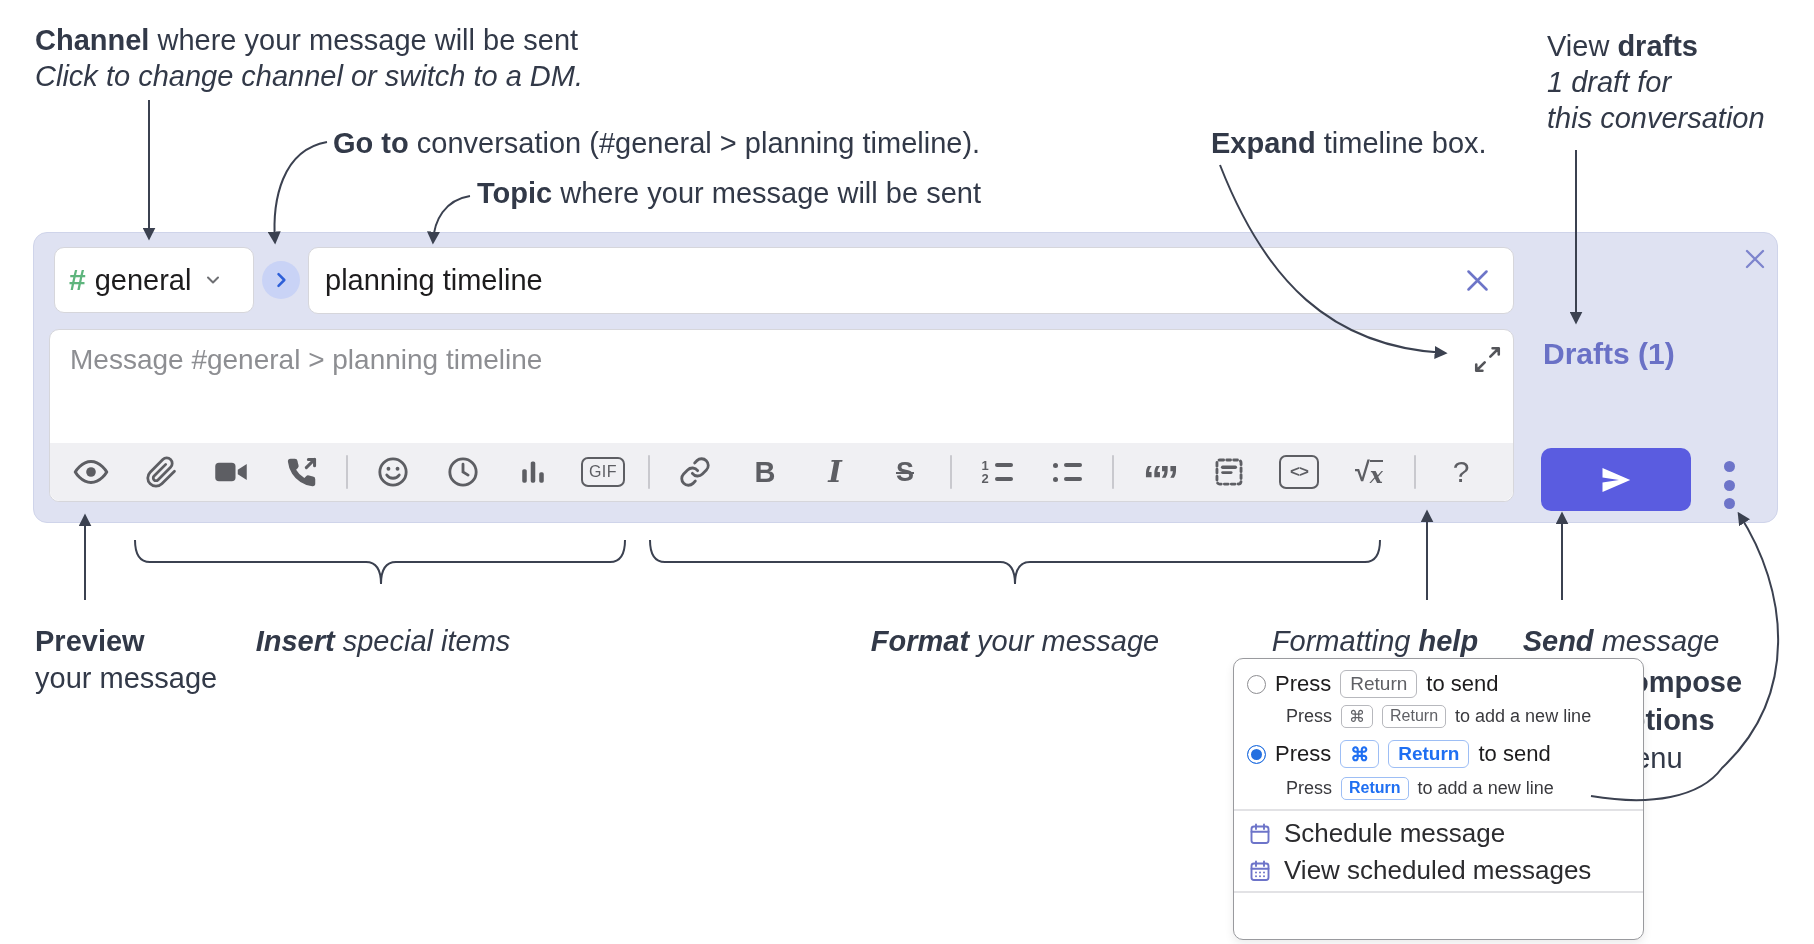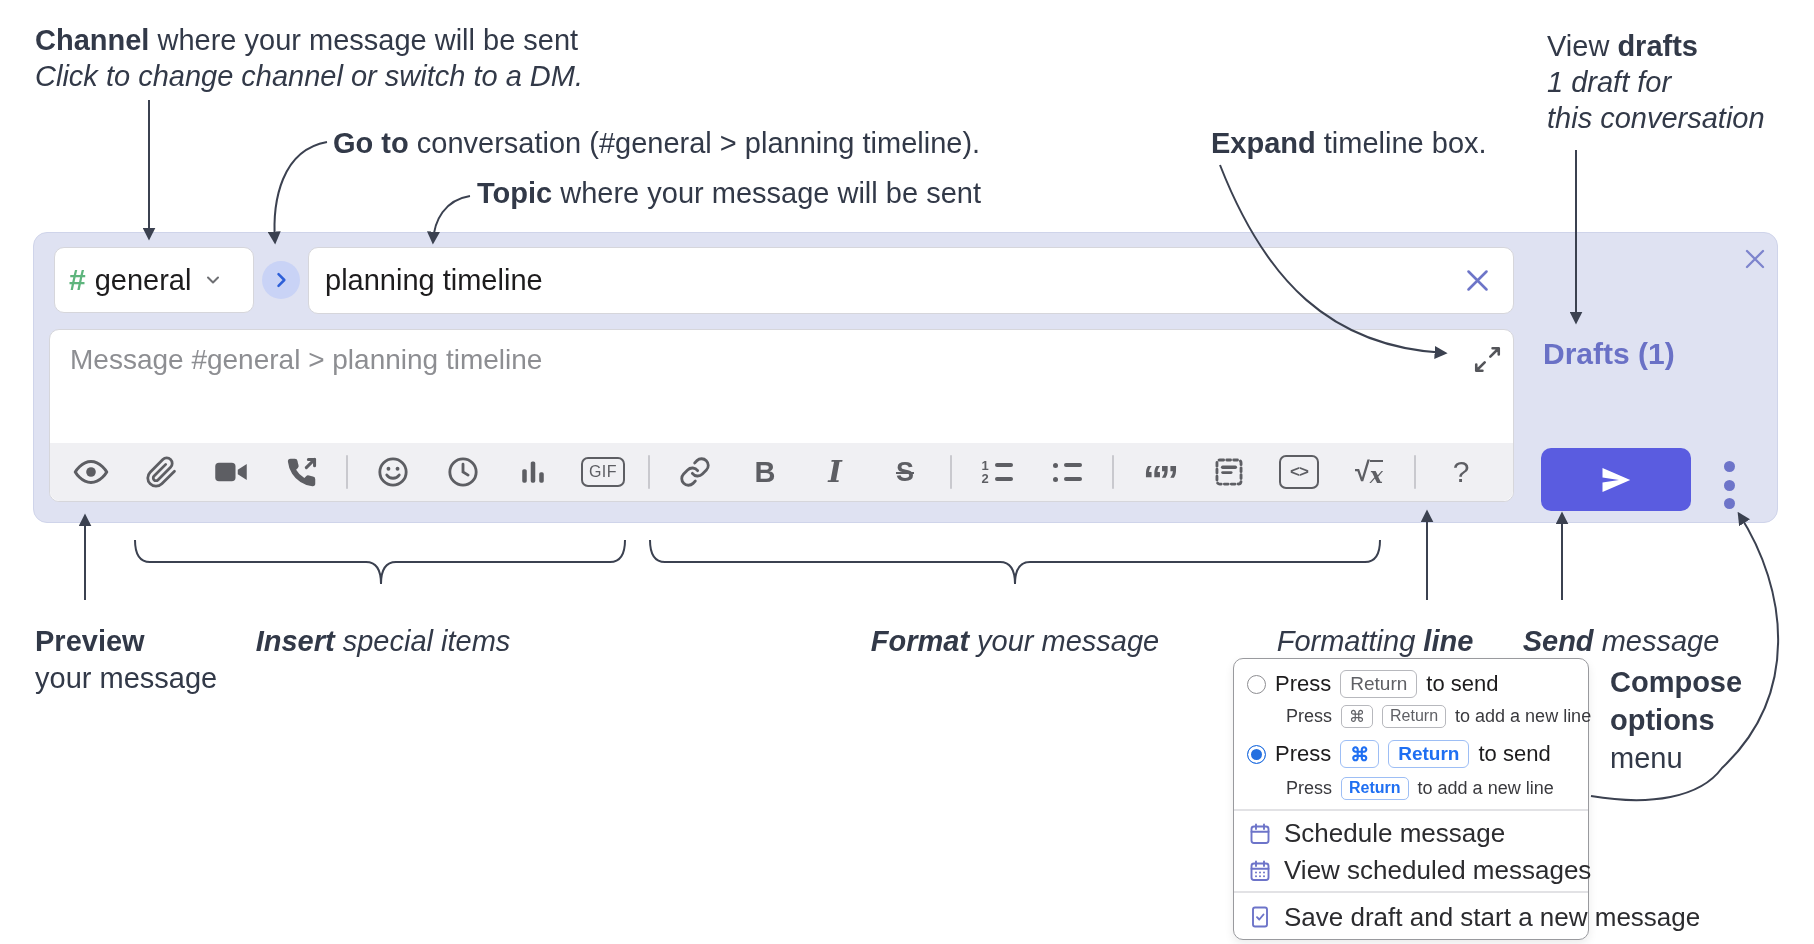--- a/index.html
+++ b/index.html
@@ -63,21 +63,21 @@
   .closex { position:absolute; left:1709px; top:14px; background:none; border:none; cursor:pointer; display:flex; }
   .drafts { position:absolute; left:1509px; top:104px; color:#6a71c6; font-size:30px; font-weight:700;
             text-decoration:none; cursor:pointer; }
   .sendbtn { position:absolute; left:1507px; top:215px; width:150px; height:63px; background:#5a5ce0;
              border:none; border-radius:10px; display:flex; align-items:center; justify-content:center; cursor:pointer; }
   .kebab { position:absolute; left:1689px; top:228px; width:12px; height:48px; background:none; border:none;
            display:flex; flex-direction:column; justify-content:space-between; align-items:center; cursor:pointer; }
   .kebab b { width:11px; height:11px; border-radius:50%; background:#6d74c9; display:block; }
 
   
-  .menu { position:absolute; left:1233px; top:658px; width:356px; height:282px; background:#ffffff;
+  .menu { position:absolute; left:1233px; top:658px; width:411px; height:282px; background:#ffffff;
           border:1.5px solid #999a9e; border-radius:10px; box-shadow:0 4px 10px rgba(0,0,0,.08); z-index:10; }
   .mrow { position:absolute; left:13px; display:flex; align-items:center; gap:9px; white-space:nowrap; }
   .mtext { color:#1d1c1d; font-size:22px; }
   .sub { left:52px; }
   .sub .mtext { font-size:18px; color:#3a3a3e; }
   .key { display:inline-flex; align-items:center; justify-content:center; border:1.5px solid #b7b8bd;
          border-radius:6px; padding:0 9px; height:28px; color:#5f6065; background:#fff; font-size:19px; }
   .key.sm { height:23px; font-size:16px; padding:0 7px; border-radius:5px; }
   .key.blue { border-color:#9dbef5; color:#1f6ff2; font-weight:700; }
   .radio { width:19px; height:19px; border-radius:50%; border:1.5px solid #8e8e92; background:#fff; cursor:pointer; }
@@ -129,21 +129,21 @@
 
   <div class="ann centered" style="left:383px;top:623px">
     <span class="b">Insert</span><span> special items</span>
   </div>
 
   <div class="ann centered" style="left:1015px;top:623px">
     <span class="b">Format</span><span> your message</span>
   </div>
 
   <div class="ann centered" style="left:1375px;top:623px">
-    <span>Formatting </span><span class="b">line</span>
+    <span>Formatting </span><span class="b">help</span>
   </div>
 
   <div class="ann centered" style="left:1621px;top:623px">
     <span class="b">Send</span><span> message</span>
   </div>
 
   <div class="ann" style="left:1610px;top:663px;line-height:38px">
     <div class="b">Compose</div>
     <div class="b">options</div>
     <div>menu</div>
@@ -365,27 +365,20 @@
           <circle cx="8" cy="13.5" r="1" fill="#6d74c9" stroke="none"></circle>
           <circle cx="12" cy="13.5" r="1" fill="#6d74c9" stroke="none"></circle>
           <circle cx="16" cy="13.5" r="1" fill="#6d74c9" stroke="none"></circle>
           <circle cx="8" cy="17.3" r="1" fill="#6d74c9" stroke="none"></circle>
           <circle cx="12" cy="17.3" r="1" fill="#6d74c9" stroke="none"></circle>
           <circle cx="16" cy="17.3" r="1" fill="#6d74c9" stroke="none"></circle>
         </svg>
       <span class="mtext">View scheduled messages</span>
     </div>
     <div class="mdiv d2"></div>
-    <div class="mrow item r7">
-      <svg width="24" height="24" viewBox="0 0 24 24" fill="none" stroke="#6d74c9" stroke-width="1.9" stroke-linecap="round" stroke-linejoin="round">
-          <rect x="5" y="2.5" width="14" height="19" rx="2"></rect>
-          <polyline points="9,12.2 11.3,14.5 15.5,9.5"></polyline>
-        </svg>
-      <span class="mtext">Save draft and start a new message</span>
-    </div>
   </div>
 
   <svg class="overlay" viewBox="0 0 1814 944">
     <defs>
       <marker id="arrow" viewBox="0 0 10 10" refX="8" refY="5" markerWidth="6.5" markerHeight="6.5" orient="auto-start-reverse">
         <path d="M0,0 L10,5 L0,10 z" fill="#3b4150"></path>
       </marker>
     </defs>
     <g fill="none" stroke="#3b4150" stroke-width="2">
       <path d="M149,100 L149,238" marker-end="url(#arrow)"></path>

